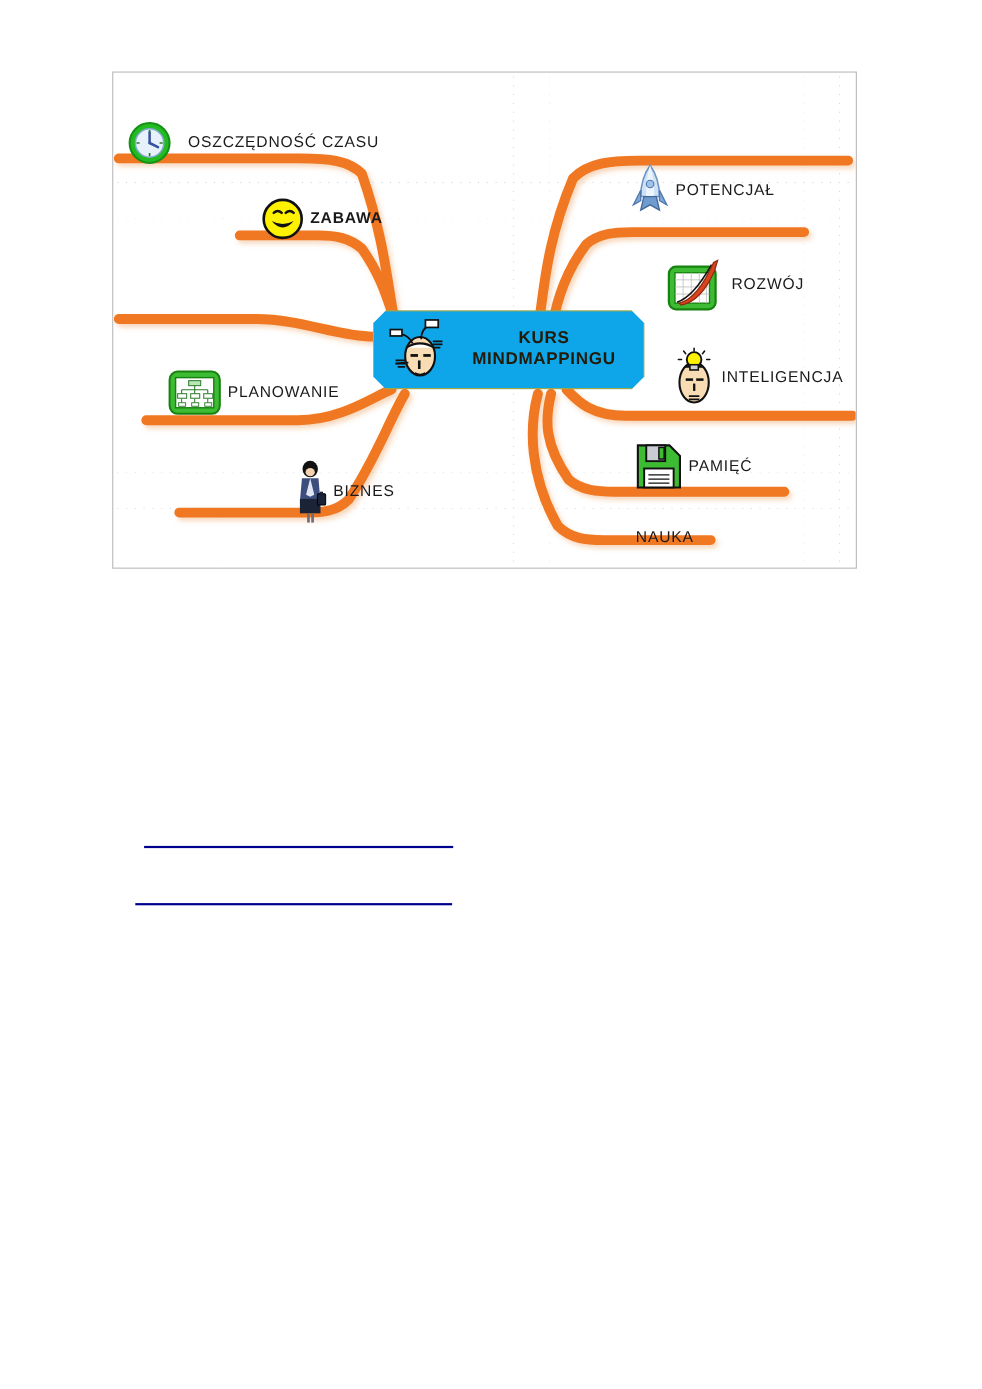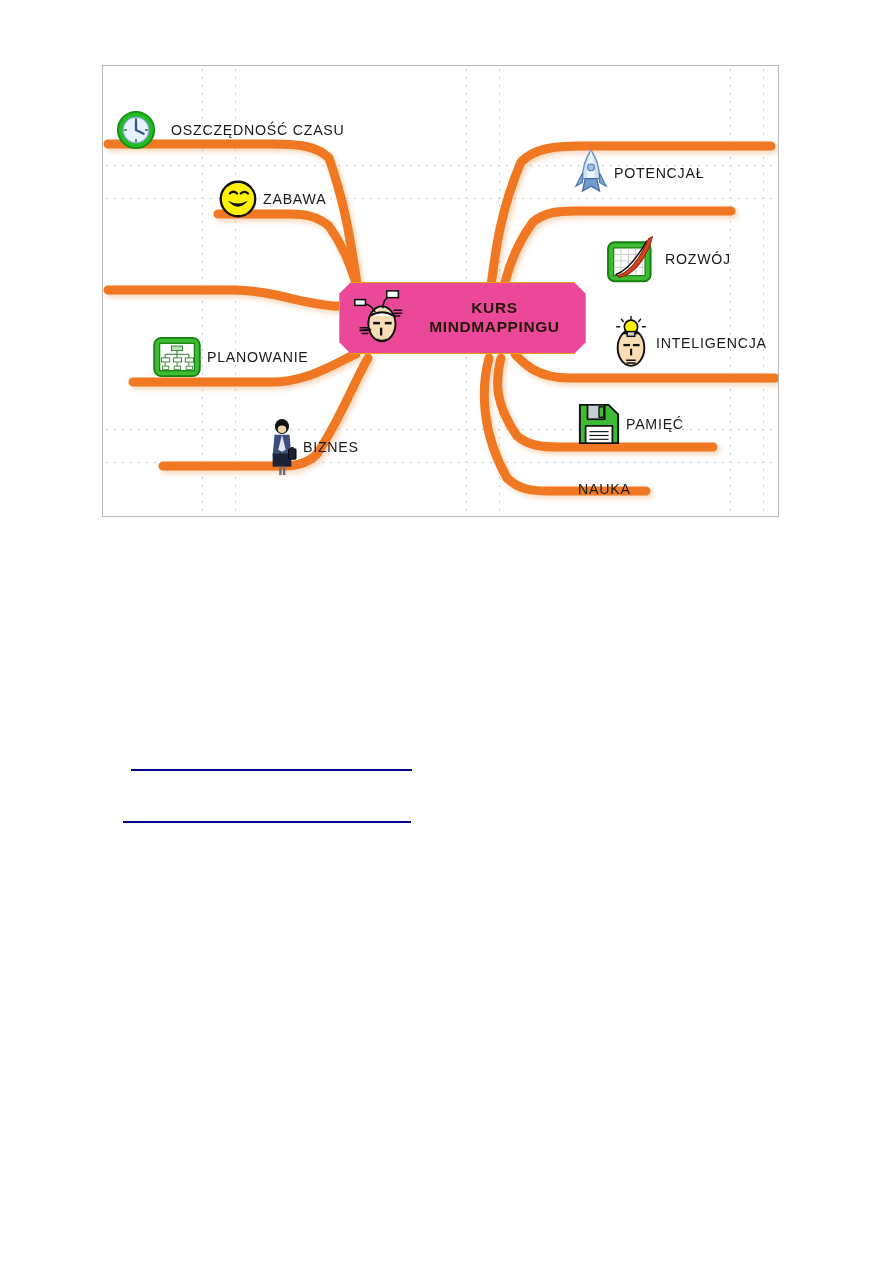--- a/index.html
+++ b/index.html
@@ -50,21 +50,21 @@
     inset: 0;
   }
 
   
   #central-node {
     position: absolute;
     left: 236px;
     top: 216px;
     width: 247px;
     height: 72px;
-    background: #ec4899;
+    background: #0ea5e9;
     border: 1px solid #E3A900;
     clip-path: polygon(
       12px 0, calc(100% - 12px) 0,
       100% 12px, 100% calc(100% - 12px),
       calc(100% - 12px) 100%, 12px 100%,
       0 calc(100% - 12px), 0 12px);
     display: flex;
     align-items: center;
     box-sizing: border-box;
     padding-left: 8px;
@@ -173,21 +173,21 @@
       <line x1="22" y1="22" x2="22" y2="12" stroke="#36529e" stroke-width="2.4" stroke-linecap="round"></line>
       <line x1="22" y1="22" x2="30" y2="26" stroke="#36529e" stroke-width="2.4" stroke-linecap="round"></line>
       <line x1="22" y1="9.5" x2="22" y2="12.5" stroke="#2a7a2a" stroke-width="1.6"></line>
       <line x1="22" y1="31.5" x2="22" y2="34.5" stroke="#2a7a2a" stroke-width="1.6"></line>
       <line x1="9.5" y1="22" x2="12.5" y2="22" stroke="#2a7a2a" stroke-width="1.6"></line>
       <line x1="31.5" y1="22" x2="34.5" y2="22" stroke="#2a7a2a" stroke-width="1.6"></line>
     </svg>
     <span class="topic-label">OSZCZĘDNOŚĆ CZASU</span>
   </div>
 
-  <div class="topic" style="left:115px; top:113px;">
+  <div class="topic" style="left:134px; top:113px;font-weight:bold;">
     <svg class="topic-icon" width="40" height="40" viewBox="0 0 44 44">
       <circle cx="22" cy="22" r="19" fill="#FFF200" stroke="#111" stroke-width="2.6"></circle>
       <path d="M 13 16 Q 17 12 21 16" stroke="#111" stroke-width="2.4" fill="none" stroke-linecap="round"></path>
       <path d="M 25 16 Q 29 12 33 16" stroke="#111" stroke-width="2.4" fill="none" stroke-linecap="round"></path>
       <path d="M 11 24 Q 22 37 33 24 Q 22 30 11 24 Z" fill="#111"></path>
     </svg>
     <span class="topic-label">ZABAWA</span>
   </div>
 
 

